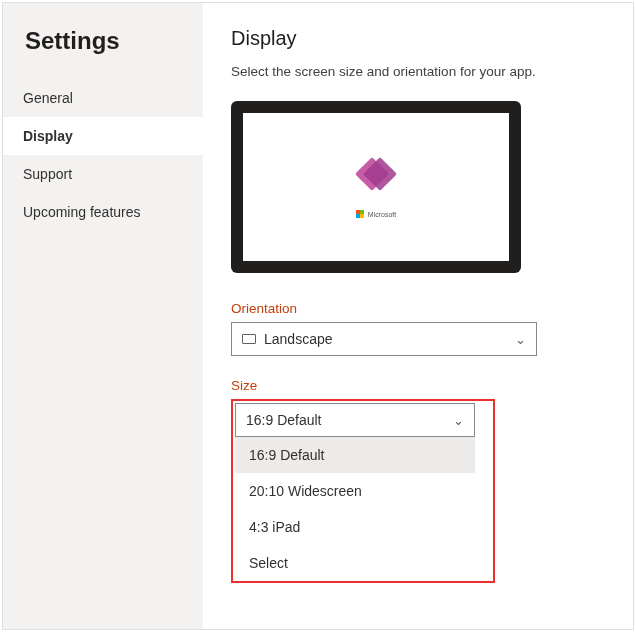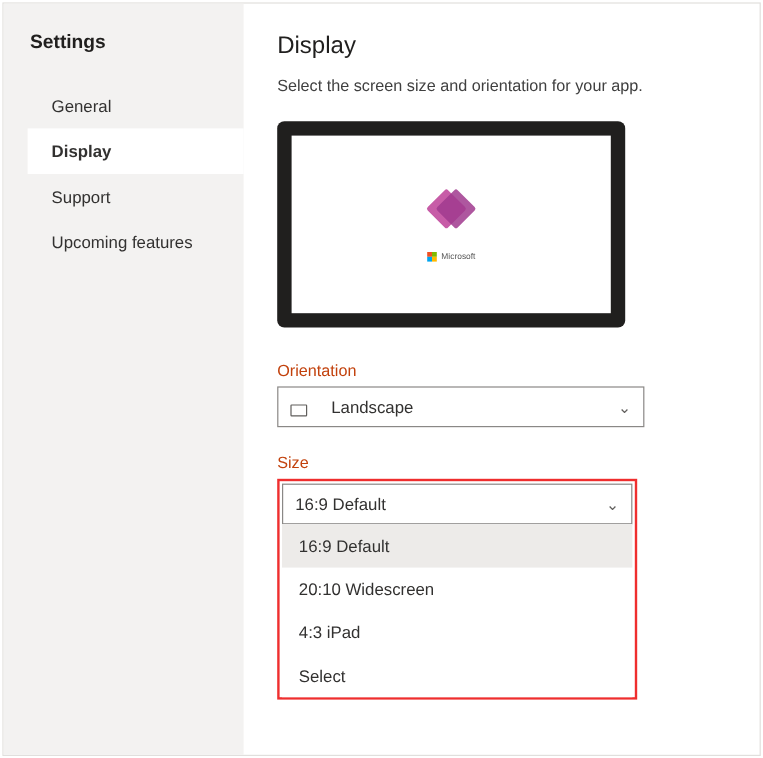--- a/index.html
+++ b/index.html
@@ -19,31 +19,30 @@
     border: 1px solid #e1dfdd;
     display: flex;
     background: #fff;
   }
   .sidebar {
     width: 200px;
     background: #f3f2f1;
     padding: 18px 0 0 0;
   }
   .sidebar-title {
-    font-size: 16px;
+    font-size: 24px;
     font-weight: 600;
     padding: 6px 20px 24px 22px;
     color: #201f1e;
   }
   .sidebar-item {
     padding: 11px 20px;
     font-size: 14px;
     color: #323130;
     cursor: pointer;
-    margin-left: 20px;
   }
   .sidebar-item.active {
     background: #ffffff;
     font-weight: 600;
   }
   .main {
     flex: 1;
     padding: 24px 28px 0 28px;
     position: relative;
     overflow: hidden;
@@ -119,28 +118,28 @@
     border: 1px solid #8a8886;
     display: flex;
     align-items: center;
     padding: 0 10px;
     justify-content: space-between;
     background: #fff;
     font-size: 14px;
     cursor: pointer;
     margin-bottom: 22px;
   }
-  .select-box .left { display: flex; align-items: flex-end; gap: 20px; }
+  .select-box .left { display: flex; align-items: center; gap: 8px; }
   .chev { font-size: 13px; color: #605e5c; }
   .orient-icon { width: 14px; height: 10px; border: 1.3px solid #605e5c; border-radius: 1px; }
   .highlight-wrap {
     position: relative;
-    width: 300px;
+    width: 264px;
     border: 2.5px solid #ef2e2e;
-    padding: 2px 2px 0 2px;
+    padding: 2px 18px 0 2px;
   }
   .highlight-wrap .select-box { margin-bottom: 0; border: 1px solid #8a8886; width: 100%; }
   .dropdown-list {
     width: 100%;
     background: #fff;
   }
   .dropdown-item {
     padding: 10px 14px;
     font-size: 14px;
     color: #323130;

